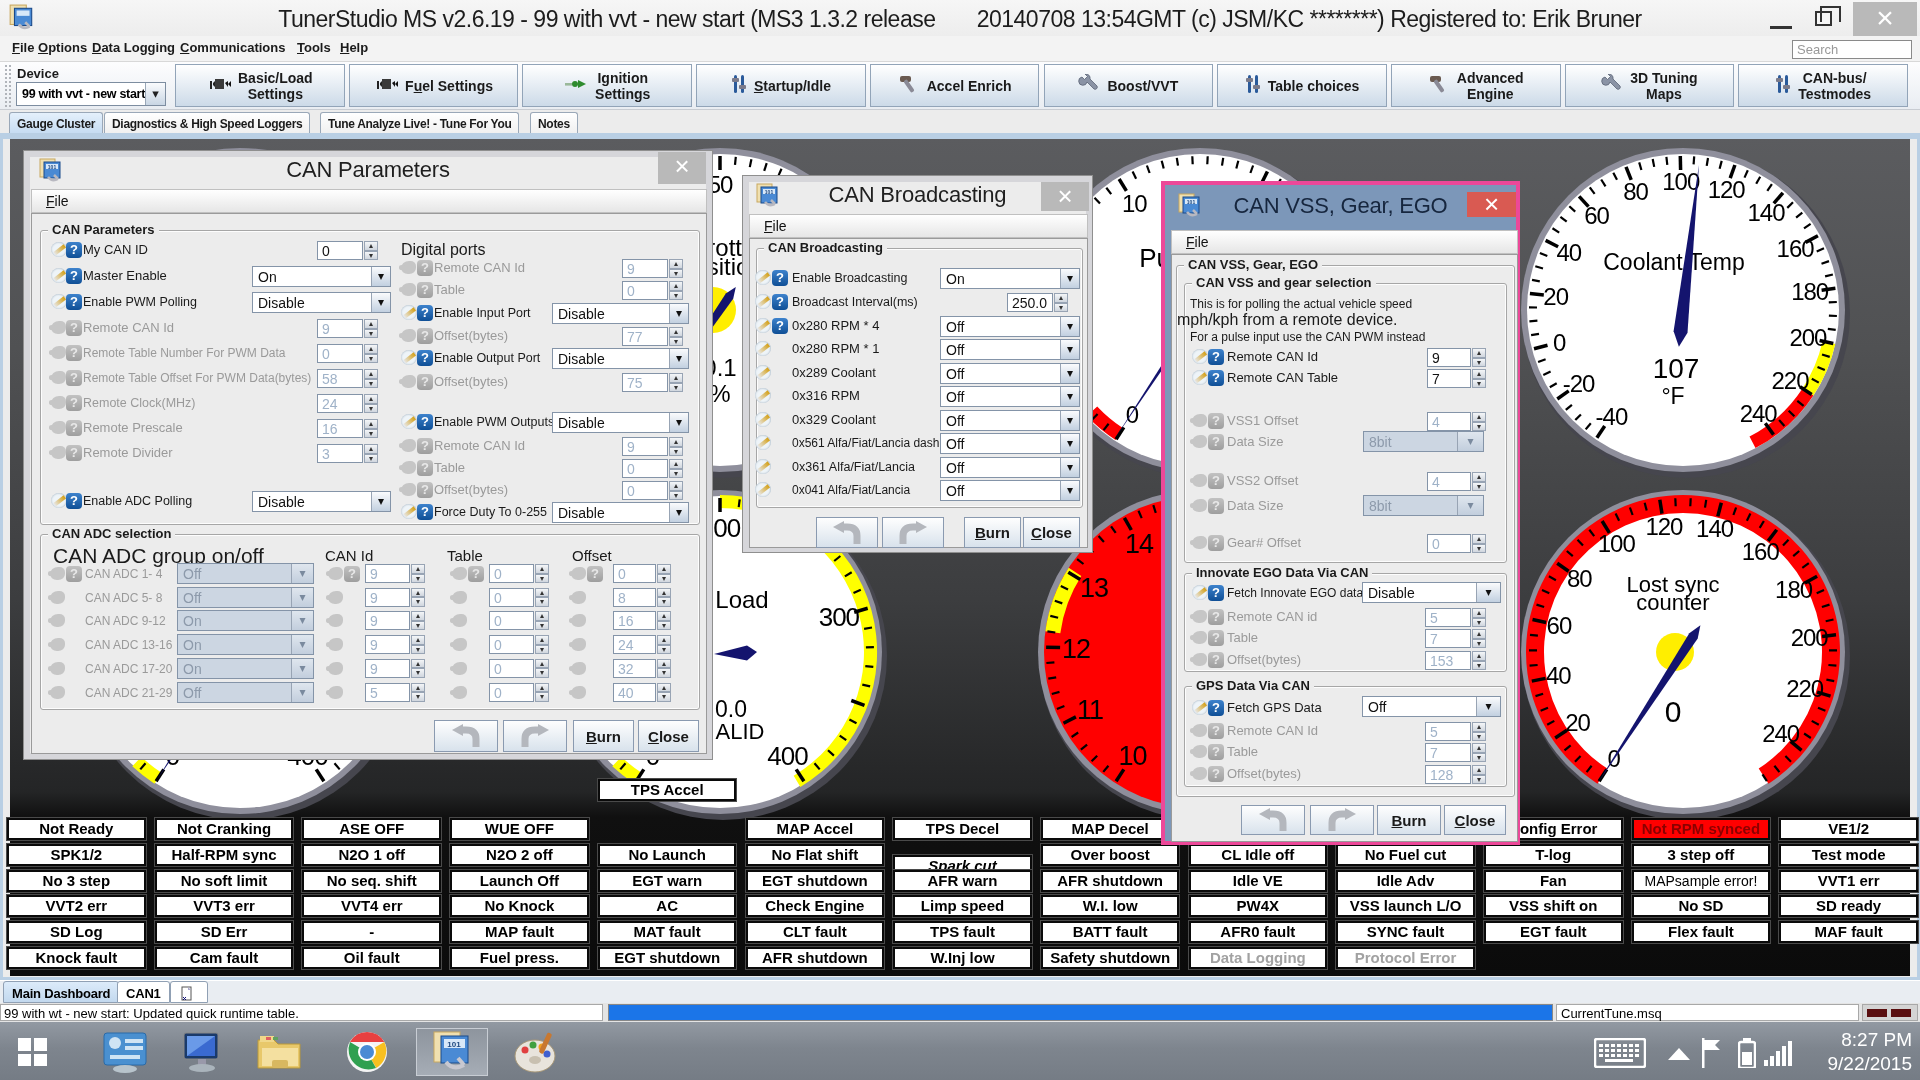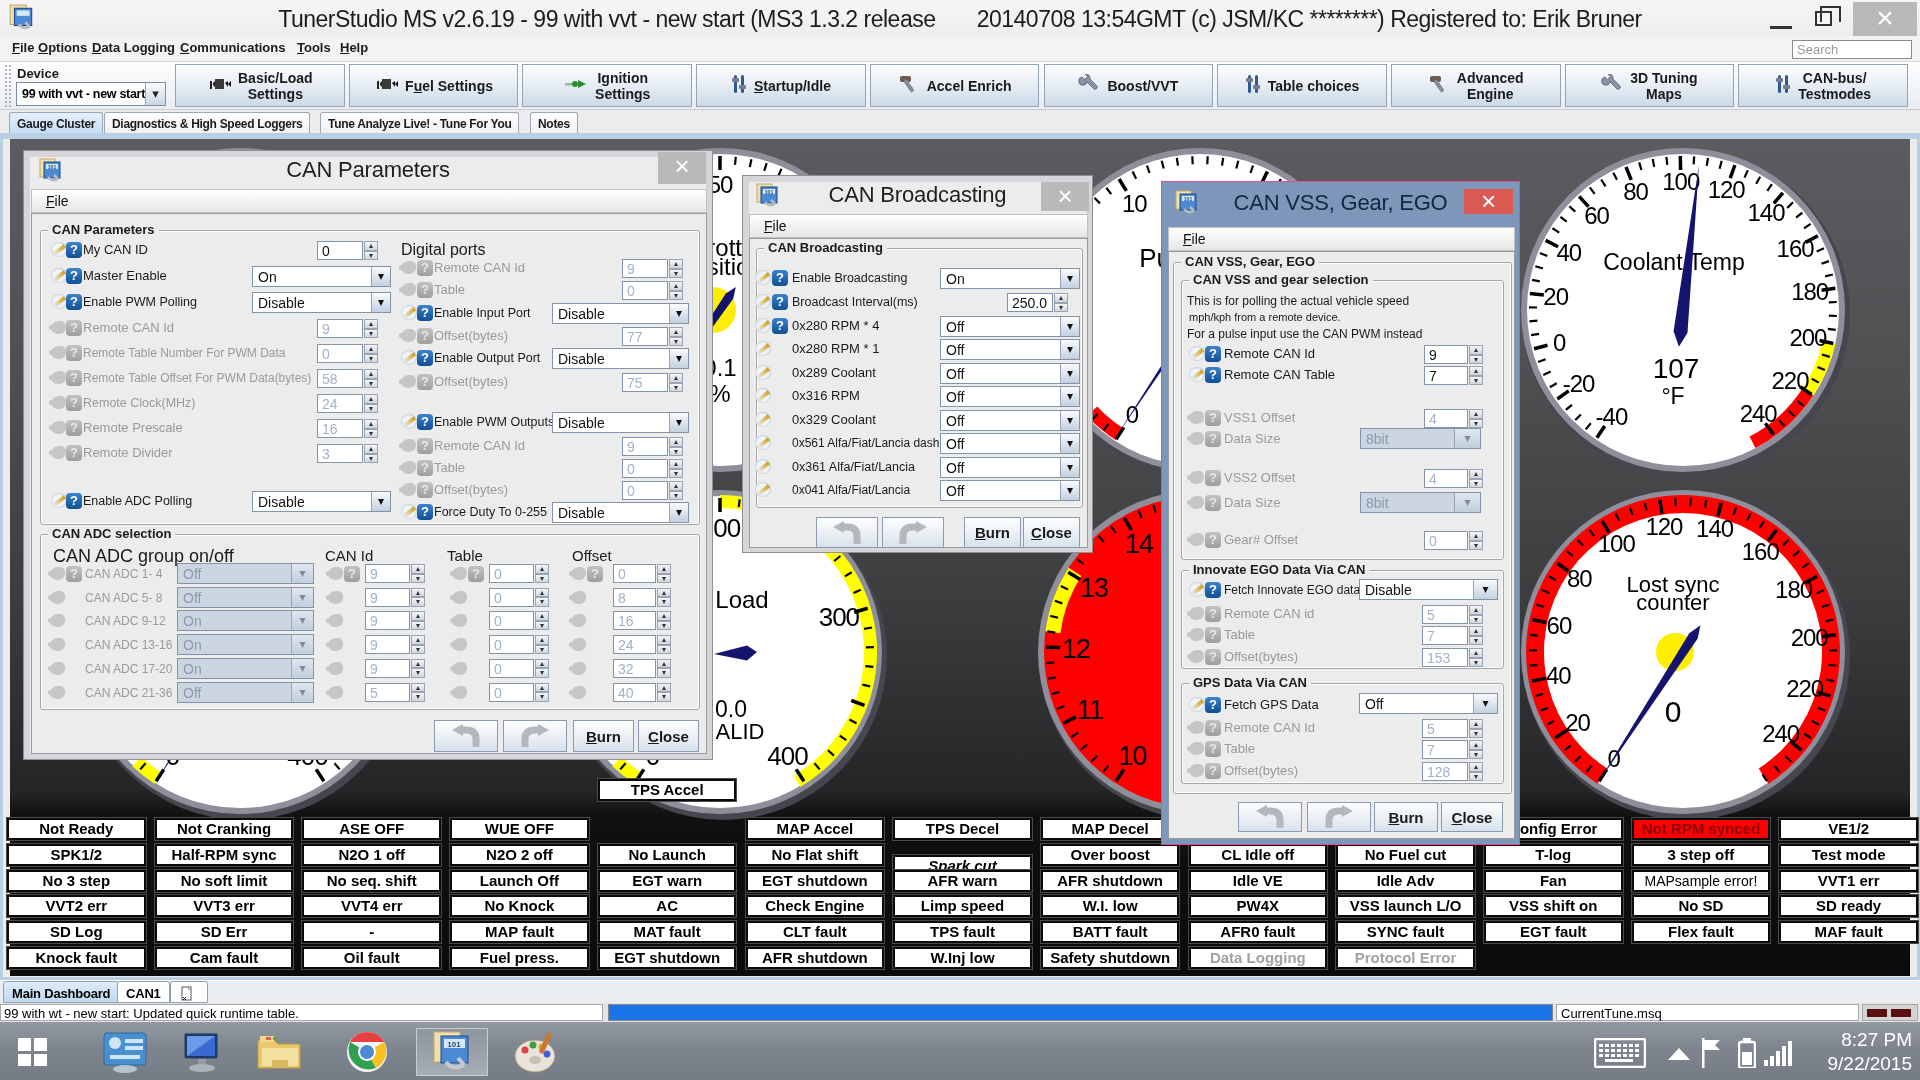--- a/index.html
+++ b/index.html
@@ -27,21 +27,21 @@
 
 .tab{position:absolute;top:112px;height:21px;background:linear-gradient(#ffffff,#f0f0f0);border:1px solid #9aa8b8;border-bottom:none;font-size:12px;font-weight:bold;color:#1a1a1a;padding:4px 7px 0;letter-spacing:-0.3px;border-radius:3px 3px 0 0}
 .tab.sel{background:linear-gradient(#e4f0fc,#c6dcf2);}
 #dash{position:absolute;left:10px;top:139px;width:1900px;height:837px;background:linear-gradient(180deg,#5b5c5f 0%,#505153 25%,#3c3d3f 55%,#242526 78%,#101010 81%,#0b0b0b 100%);overflow:hidden}
 #dashborder{position:absolute;left:0;top:133px;width:1920px;height:847px;border:3px solid #b9cfe4;border-top:6px solid #b9cfe4;background:transparent}
 .cell{position:absolute;height:22px;background:#fff;border:2px solid #0a0a0a;outline:1px solid #4a4a4a;font-size:15px;font-weight:700;text-align:center;line-height:18px;color:#000;overflow:hidden;white-space:nowrap}
 .cell.red{background:#f00;color:#8b0000}
 .cell.gray{color:#a2a2a2}
 
 .dlg{position:absolute;background:#ececec;border:1px solid #8f8f8f;box-shadow:inset 0 0 0 6px #d6d6da}
-.dlg.active{box-shadow:inset 0 0 0 6px #7c97b9;border:1px solid #ec4899}
+.dlg.active{box-shadow:inset 0 0 0 6px #7c97b9;border:4px solid #ec4899}
 .dlg .dt{position:absolute;text-align:center;font-size:22px;letter-spacing:-0.2px;color:#1f1f1f}
 .dlg.active .dt{color:#111a2e}
 .dlg .dx{position:absolute;background:#b9b9b9;color:#fff;text-align:center;font-size:26px;line-height:28px}
 .dlg .dx.red{background:#d95a52;line-height:24px}
 .dlg .mbar{position:absolute;height:24px;background:linear-gradient(#ffffff,#e6e6e6);border:1px solid #c0c0c0;font-size:14px;color:#111;padding:3px 0 0 14px}
 .dlg .mbar span{text-decoration:underline}
 .dlg .body{position:absolute;background:#ececec;border:1px solid #9a9a9a}
 .grp{position:absolute;border:1px solid #a6a6a6;border-radius:3px;box-shadow:inset 0 0 0 1px #fdfdfd}
 .gt{position:absolute;background:#ececec;font-weight:bold;color:#1a1a1a;padding:0 4px;white-space:nowrap;font-size:13px}
 .lb{position:absolute;white-space:nowrap;color:#1a1a1a;line-height:16px;font-size:13px}
@@ -1004,21 +1004,21 @@
       </div>
       <div class="pen" style="left:369px;top:290px"></div>
       <div class="qm" style="left:385px;top:290px">?</div>
       <div class="lb" style="left:402px;top:290px;font-size:12.5px">Force Duty To 0-255</div>
       <div class="cb" style="left:520px;top:288px;width:137px">
         <div class="t">Disable</div>
         <div class="a" style="width:19px">▾</div>
       </div>
       <div class="grp" style="left:8px;top:320px;width:660px;height:176px"></div>
       <div class="gt" style="left:16px;top:312px;font-size:13px">CAN ADC selection</div>
-      <div class="lb" style="left:21px;top:334px;font-size:18px">CAN ADC group on/off</div>
+      <div class="lb" style="left:21px;top:334px;font-size:21px">CAN ADC group on/off</div>
       <div class="lb" style="left:293px;top:334px;font-size:15px">CAN Id</div>
       <div class="lb" style="left:415px;top:334px;font-size:15px">Table</div>
       <div class="lb" style="left:540px;top:334px;font-size:15px">Offset</div>
       <div class="th" style="left:18px;top:353.0px"></div>
       <div class="qm g" style="left:34px;top:352.0px">?</div>
       <div class="lb g" style="left:53px;top:352.0px;font-size:12px">CAN ADC  1- 4</div>
       <div class="cb dis" style="left:145px;top:349.0px;width:137px">
         <div class="t">Off</div>
         <div class="a" style="width:22px">▾</div>
       </div>
@@ -1163,21 +1163,21 @@
       </div>
       <div class="th" style="left:539px;top:447.79999999999995px"></div>
       <div class="sp g" style="left:581px;top:444.79999999999995px;width:58px">
         <div class="v">32</div>
         <div class="bs">
           <div class="bu">▴</div>
           <div class="bd">▾</div>
         </div>
       </div>
       <div class="th" style="left:18px;top:471.5px"></div>
-      <div class="lb g" style="left:53px;top:470.5px;font-size:12px">CAN ADC 21-36</div>
+      <div class="lb g" style="left:53px;top:470.5px;font-size:12px">CAN ADC 21-29</div>
       <div class="cb dis" style="left:145px;top:467.5px;width:137px">
         <div class="t">Off</div>
         <div class="a" style="width:22px">▾</div>
       </div>
       <div class="th" style="left:296px;top:471.5px"></div>
       <div class="sp g" style="left:333px;top:468.5px;width:60px">
         <div class="v">5</div>
         <div class="bs">
           <div class="bu">▴</div>
           <div class="bd">▾</div>
@@ -1330,21 +1330,21 @@
     </svg>
     <div class="dt" style="left:0;right:0;top:8px;color:#16263e">CAN VSS, Gear, EGO</div>
     <div class="dx red" style="left:302px;top:7px;width:49px;height:25px">×</div>
     <div class="mbar" style="left:6px;top:45px;width:347px"><span>F</span>ile</div>
     <div class="body" style="left:6px;top:69px;width:347px;height:588px">
       <div class="grp" style="left:4px;top:10px;width:339px;height:532px"></div>
       <div class="gt" style="left:12px;top:2px;font-size:13px">CAN VSS, Gear, EGO</div>
       <div class="grp" style="left:12px;top:28px;width:323px;height:280px"></div>
       <div class="gt" style="left:20px;top:20px;font-size:13px">CAN VSS and gear selection</div>
       <div class="lb" style="left:18px;top:41px;font-size:12px">This is for polling the actual vehicle speed</div>
-      <div class="lb" style="left:20px;top:57px;font-size:11px">mph/kph from a remote device.</div>
+      <div class="lb" style="left:5px;top:57px;font-size:16px">mph/kph from a remote device.</div>
       <div class="lb" style="left:18px;top:74px;font-size:12px">For a pulse input use the CAN PWM instead</div>
       <div class="pen" style="left:20px;top:94px"></div>
       <div class="qm" style="left:36px;top:94px">?</div>
       <div class="lb" style="left:55px;top:94px;font-size:13px">Remote CAN Id</div>
       <div class="sp" style="left:255px;top:93px;width:59px">
         <div class="v">9</div>
         <div class="bs">
           <div class="bu">▴</div>
           <div class="bd">▾</div>
         </div>

